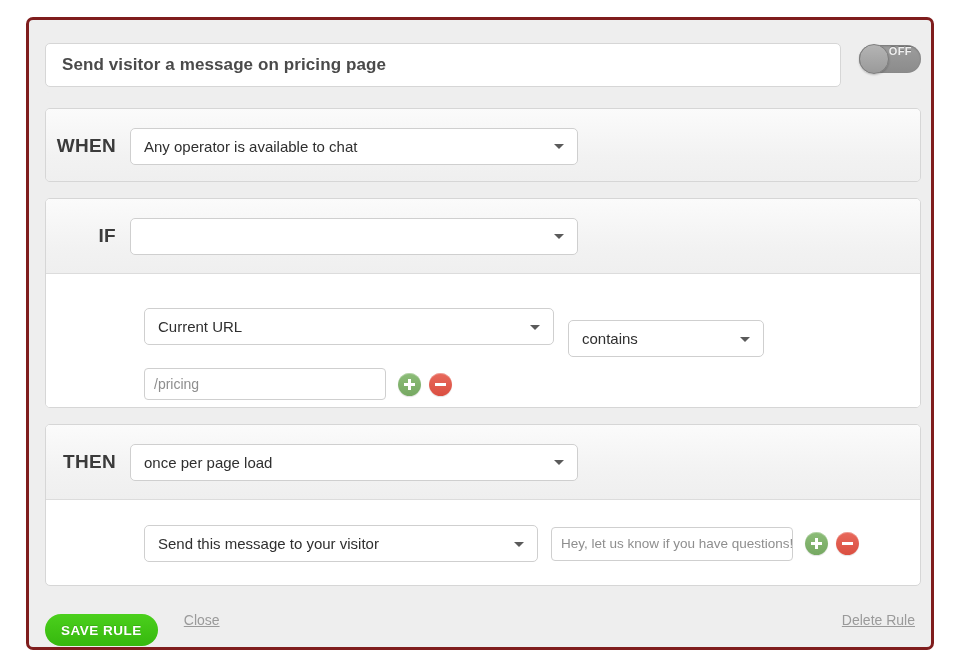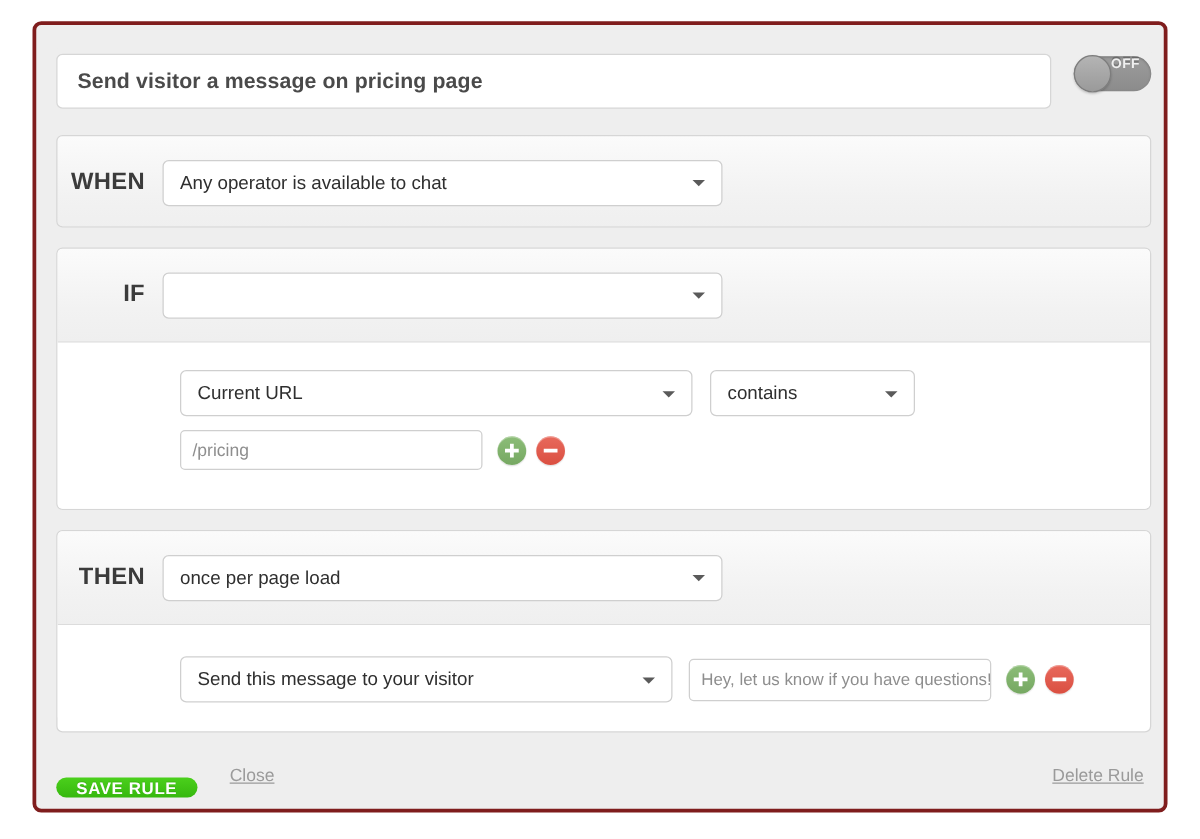--- a/index.html
+++ b/index.html
@@ -131,21 +131,21 @@
     margin-top: -2px;
     width: 0; height: 0;
     border-left: 5px solid transparent;
     border-right: 5px solid transparent;
     border-top: 5px solid #5a5a5a;
   }
   .sel-when  { width: 448px; }
   .sel-if    { width: 448px; }
   .sel-then  { width: 448px; }
   .sel-field { width: 410px; }
-  .sel-op    { width: 164px; margin-left: 14px; }
+  .sel-op    { width: 196px; margin-left: 14px; margin-top: 24px; }
   .sel-action{ width: 394px; }
 
   
   .txt {
     height: 32px;
     background: #ffffff;
     border: 1px solid #cfcfcf;
     border-radius: 4px;
     display: flex; align-items: center;
     padding: 0 9px;
@@ -181,21 +181,21 @@
   
   .footer {
     position: absolute;
     left: 16px; right: 16px;
     top: 580px;
     height: 40px;
     display: flex;
     align-items: center;
   }
   .save-btn {
-    height: 16px;
+    height: 32px;
     padding: 0 16px;
     display: flex; align-items: center;
     background: linear-gradient(to bottom, #4bd01c, #36b80e);
     border-radius: 16px;
     color: #ffffff;
     font-size: 13.5px;
     font-weight: bold;
     letter-spacing: .5px;
     cursor: pointer;
     text-shadow: 0 -1px 0 rgba(0,0,0,.12);

